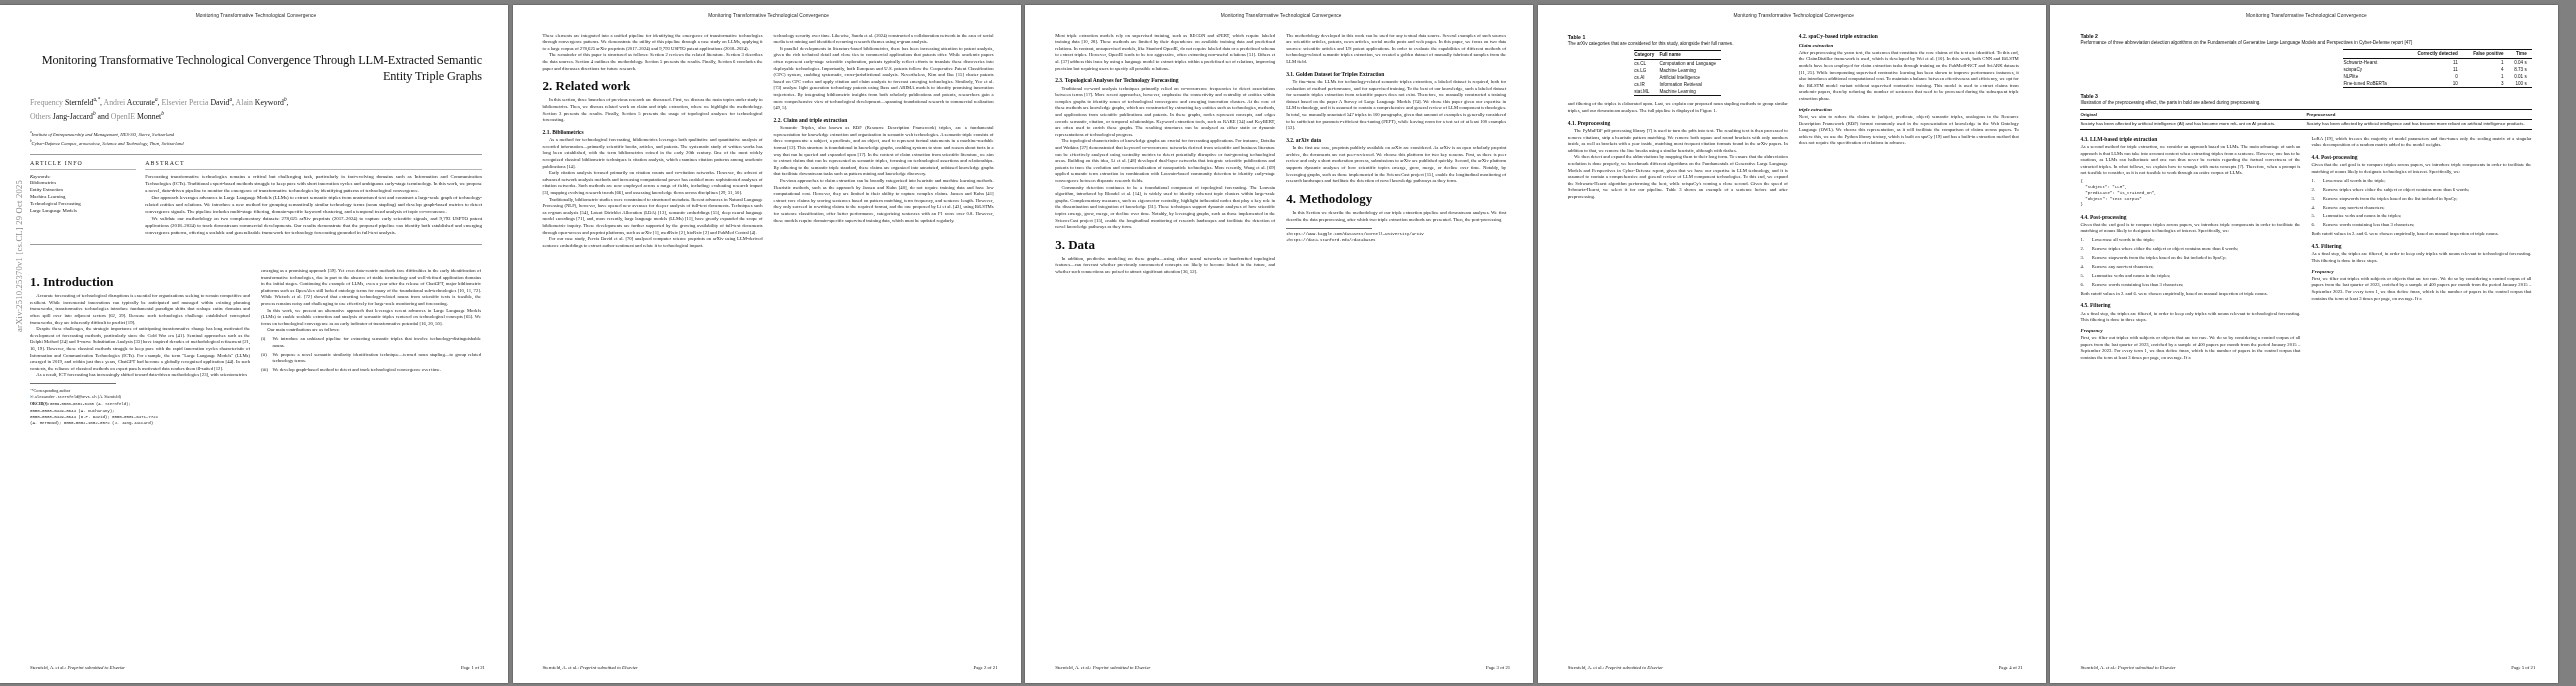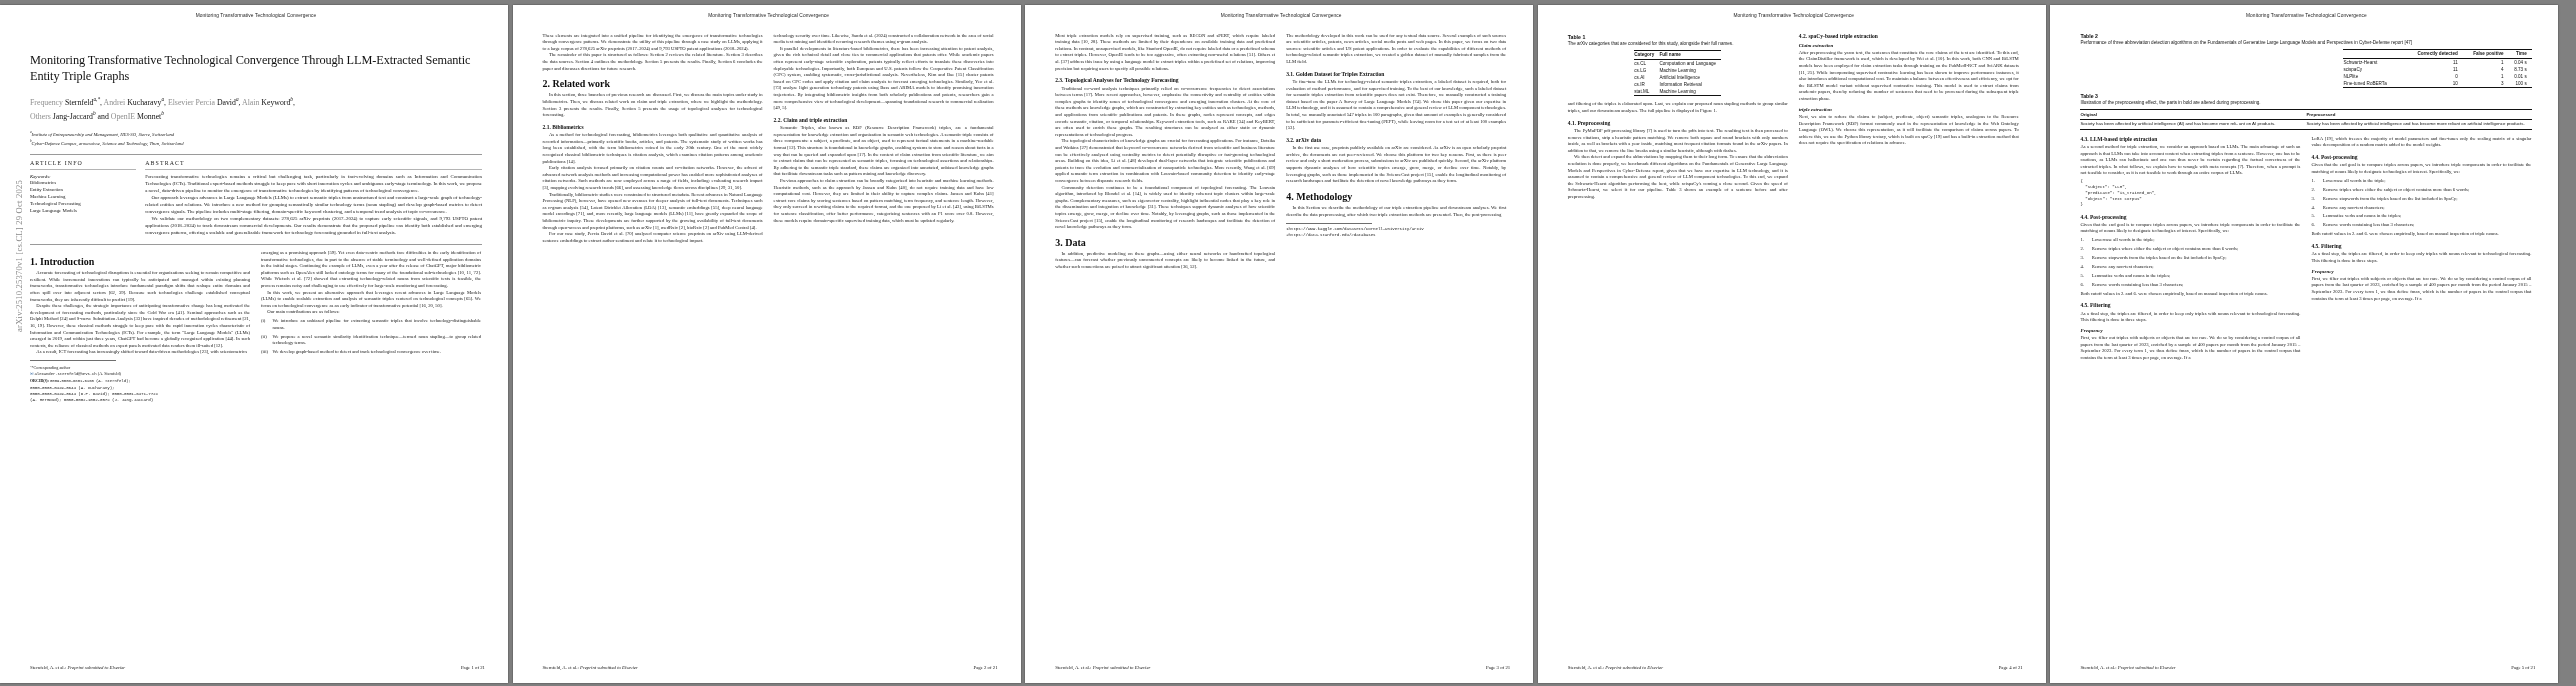--- a/index.html
+++ b/index.html
@@ -46,20 +46,21 @@
   }
   
   .titleblock { margin-top: 35px; }
   .paper-title {
     font-family: "Liberation Serif", serif;
     font-size: 12.3px;
     line-height: 1.30;
     color: #121212;
     font-weight: 400;
     letter-spacing: -0.1px;
+    text-align: right;
   }
   .authors {
     margin-top: 10.3px;
     font-size: 7.8px;
     line-height: 1.55;
     color: #111;
   }
   .authors .gn { color: #8e8e8e; }
   .authors .sn { font-weight: normal; color: #111; }
   sup { font-size: 68%; font-style: italic; }
@@ -93,26 +94,26 @@
     text-align: justify;
     color: #121212;
     margin: 0;
   }
   .abs-p + .abs-p { text-indent: 6.3px; }
   
   .body2 {
     display: flex;
     flex-direction: row;
     gap: 11px;
-    margin-top: 5px;
+    margin-top: 23px;
   }
   .bcol { width: 220px; flex: 0 0 220px; }
   h2.sec {
     font-family: "Liberation Serif", serif;
-    font-size: 10px;
+    font-size: 13px;
     font-weight: bold;
     margin: 6.3px 0 2.9px 0;
     color: #0d0d0d;
   }
   h3.sub {
     font-size: 5.5px;
     font-weight: bold;
     margin: 5.2px 0 2.3px 0;
     color: #0d0d0d;
   }
@@ -260,21 +261,21 @@
   <div class="page">
     <div class="arxiv-stamp">arXiv:2510.25370v1  [cs.CL]  29 Oct 2025</div>
     <div class="page-inner">
       <div class="runhead">Monitoring Transformative Technological Convergence</div>
 
       <div class="titleblock">
         <div class="paper-title">Monitoring Transformative Technological Convergence Through LLM-Extracted Semantic Entity Triple Graphs</div>
 
         <div class="authors">
           <span class="gn">Frequency</span> <span class="sn">Sternfeld</span><sup>a,*</sup>,
-          <span class="gn">Andrei</span> <span class="sn">Kucharavy</span><sup>a</sup>,
+          <span class="gn">Andrei</span> <span class="sn">Accurate</span><sup>a</sup>,
           <span class="gn">Elsevier Percia</span> <span class="sn">David</span><sup>a</sup>,
           <span class="gn">Alain</span> <span class="sn">Keyword</span><sup>b</sup>,<br>
           <span class="gn">Others</span> <span class="sn">Jang-Jaccard</span><sup>b</sup> and
           <span class="gn">OpenIE</span> <span class="sn">Monnet</span><sup>b</sup>
         </div>
 
         <div class="affil">
           <sup>a</sup><span>Institute of Entrepeneurship and Management, HES-SO, Sierre, Switzerland</span>
         </div>
         <div class="affil" style="margin-top:1.1px;">

